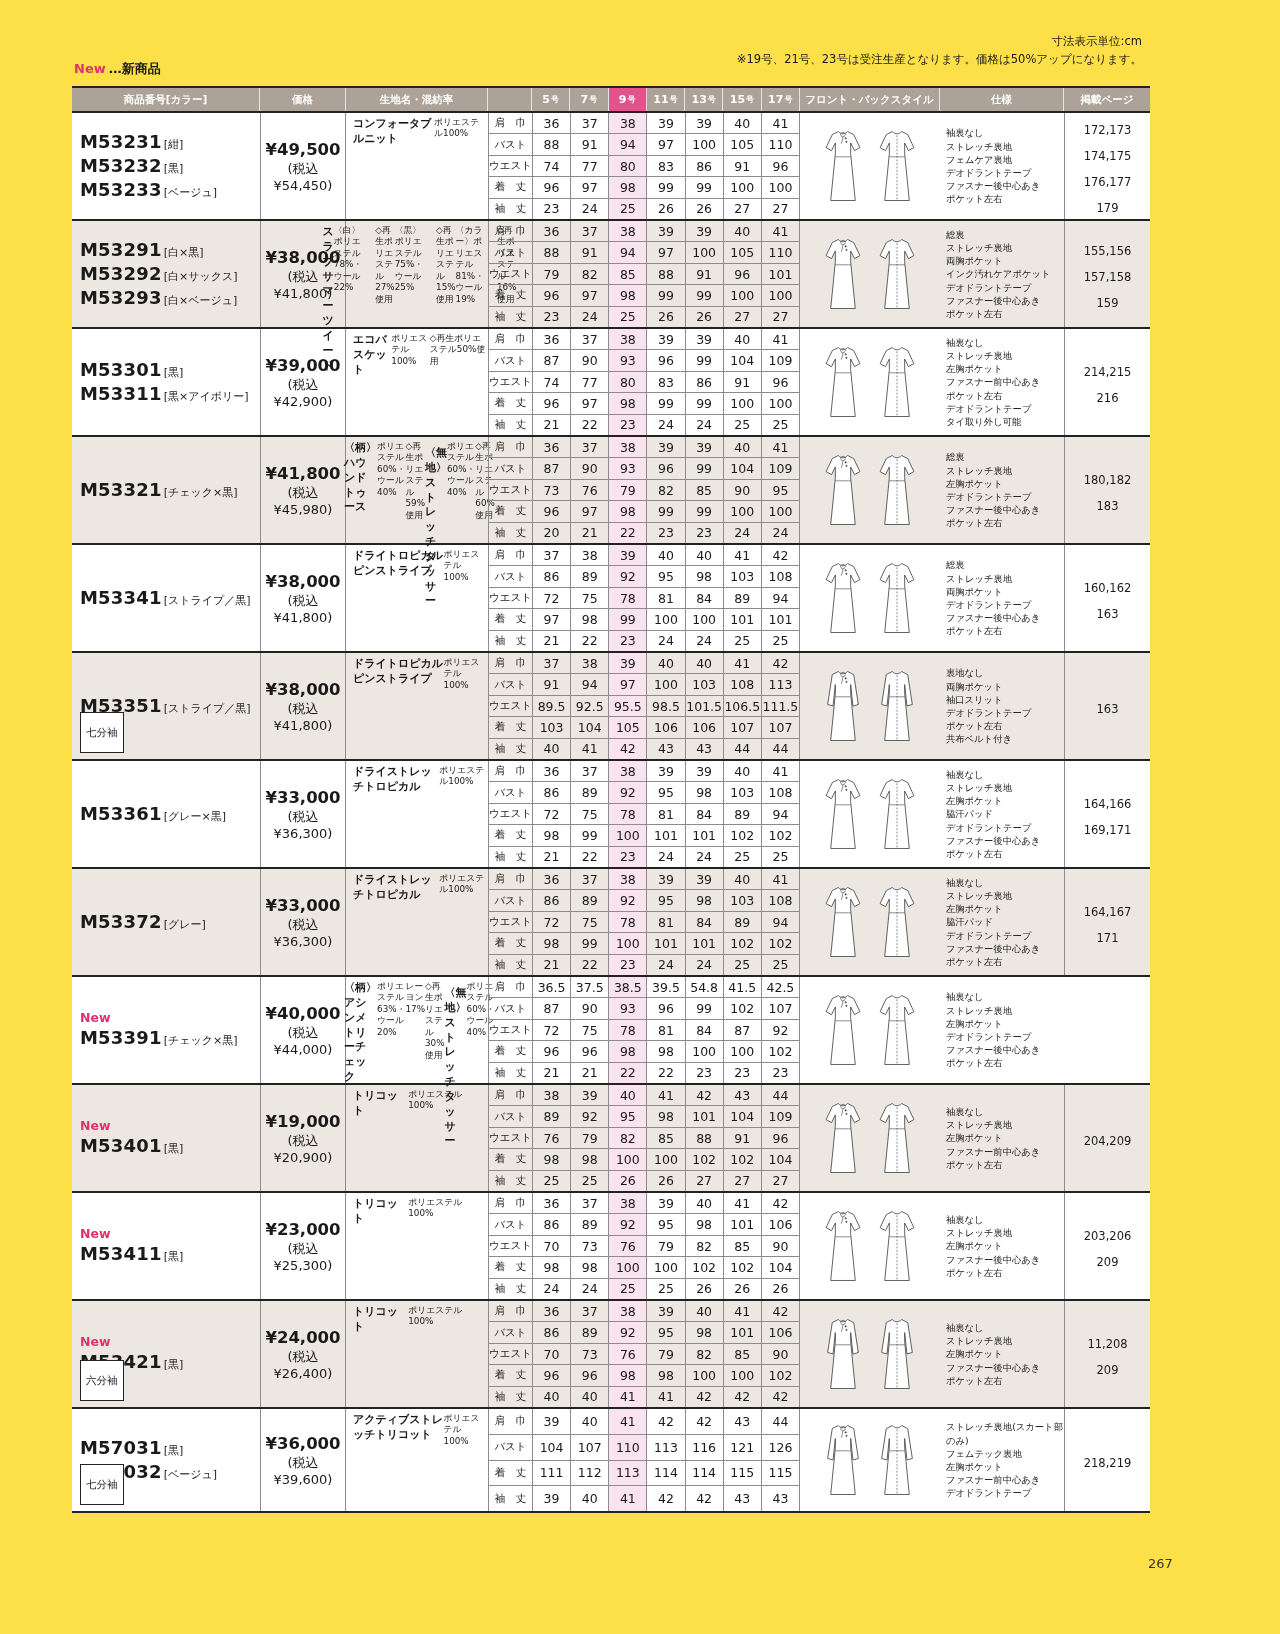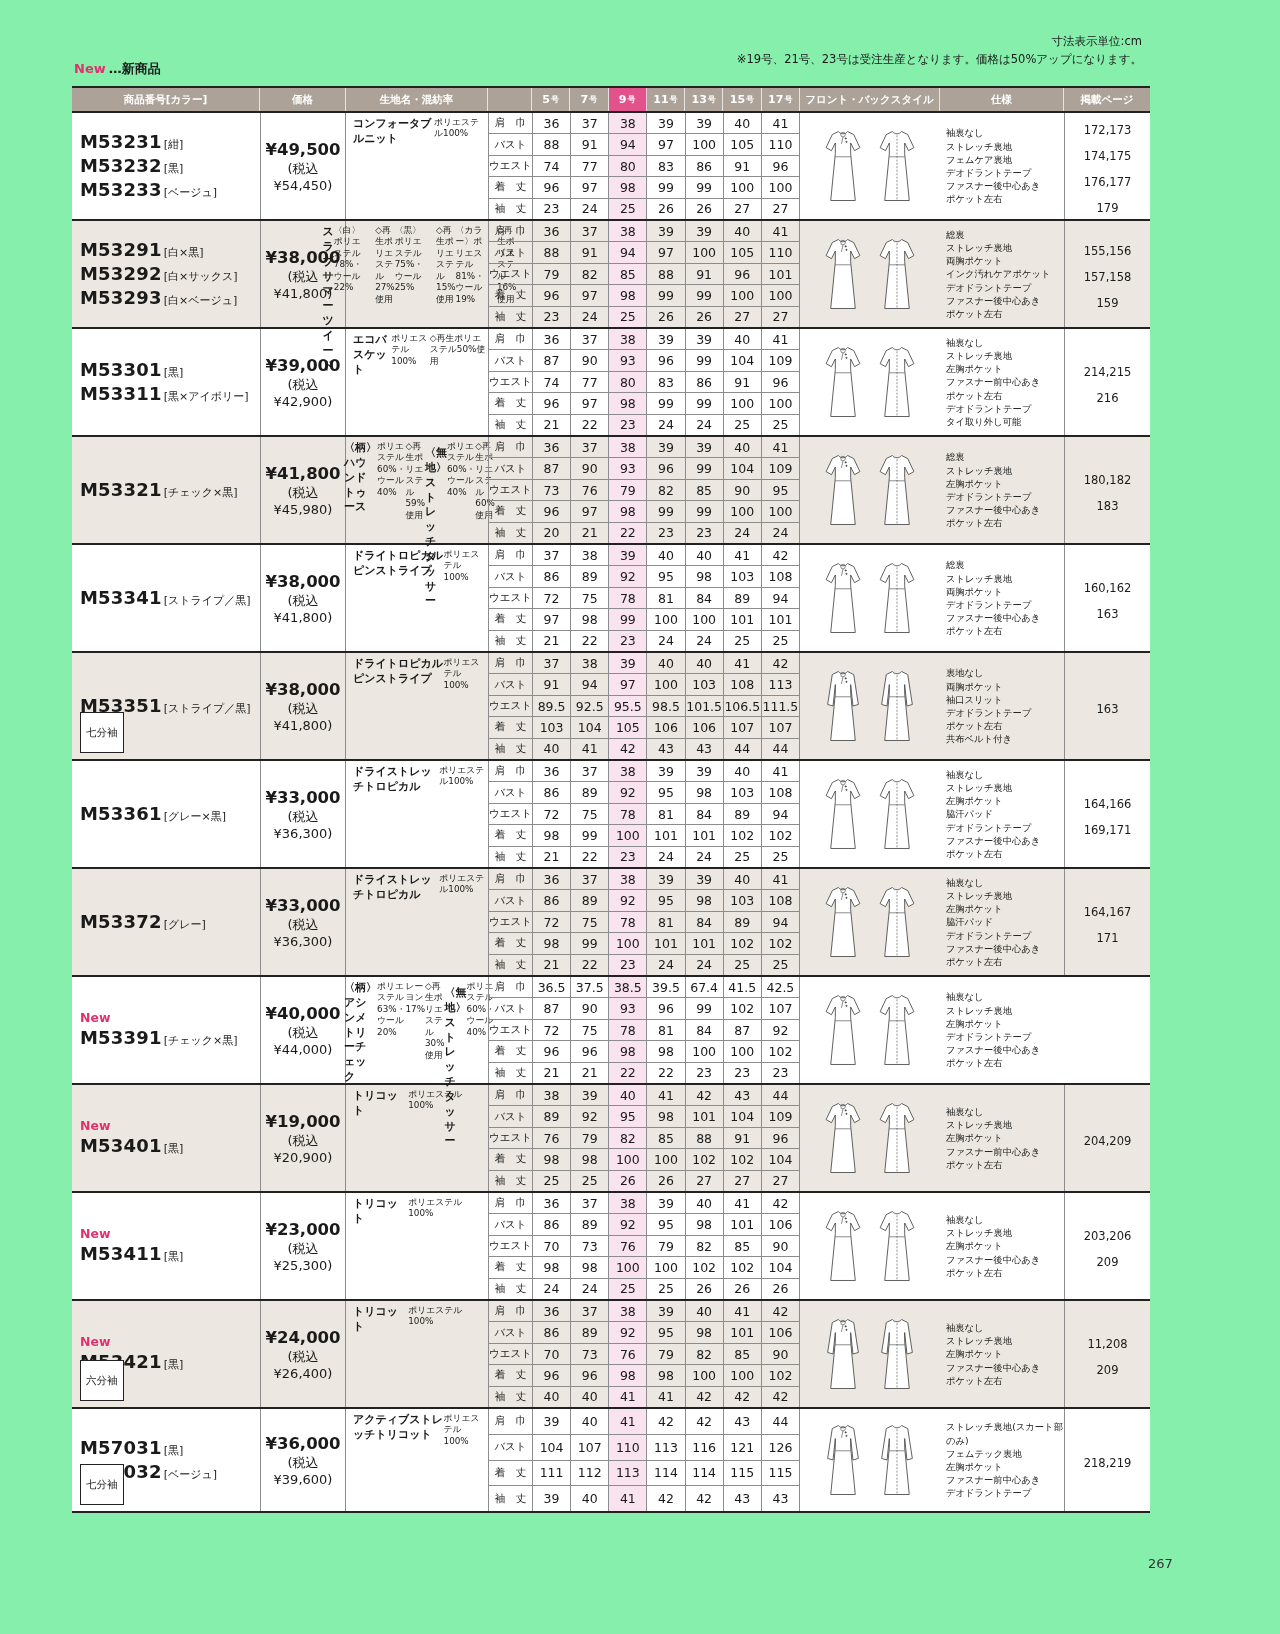--- a/index.html
+++ b/index.html
@@ -1,16 +1,16 @@
 <!DOCTYPE html>
 <html><head>
 <meta charset="utf-8">
 <style>
   html,body{margin:0;padding:0;background:#fff;}
-  .page{position:relative;width:1280px;height:1634px;background:#86efac;overflow:hidden;
+  .page{position:relative;width:1280px;height:1634px;background:#fde047;overflow:hidden;
         font-family:"DejaVu Sans","Liberation Sans",sans-serif;color:#1a1a1a;}
   .note1{position:absolute;top:34px;right:138px;font-size:11.5px;}
   .note2{position:absolute;top:52px;right:138px;font-size:11.5px;}
   .legend{position:absolute;top:60px;left:74px;font-size:13px;font-weight:bold;}
   .legend .nw{color:#e0316e;margin-right:3px;}
   .table{position:absolute;left:72px;top:86px;width:1078px;}
   .thead{display:flex;height:23px;background:#ada298;border-top:2px solid #222;color:#fff;
          font-size:10.5px;font-weight:bold;}
   .h-cell{display:flex;align-items:center;justify-content:center;
           border-right:1px solid rgba(255,255,255,.7);box-sizing:border-box;}
@@ -949,21 +949,21 @@
             <div class="fab-name gap">〈無地〉ストレッチタッサー</div>
             <div class="fab-note">ポリエステル60%・ウール40%</div>
           </div>
           <div class="col c-measure">
             <div class="mrow">
               <div class="mlabel">肩　巾</div>
               <div class="mval">36.5</div>
               <div class="mval">37.5</div>
               <div class="mval hl">38.5</div>
               <div class="mval">39.5</div>
-              <div class="mval">67.4</div>
+              <div class="mval">54.8</div>
               <div class="mval">41.5</div>
               <div class="mval">42.5</div>
             </div>
             <div class="mrow">
               <div class="mlabel">バスト</div>
               <div class="mval">87</div>
               <div class="mval">90</div>
               <div class="mval hl">93</div>
               <div class="mval">96</div>
               <div class="mval">99</div>

